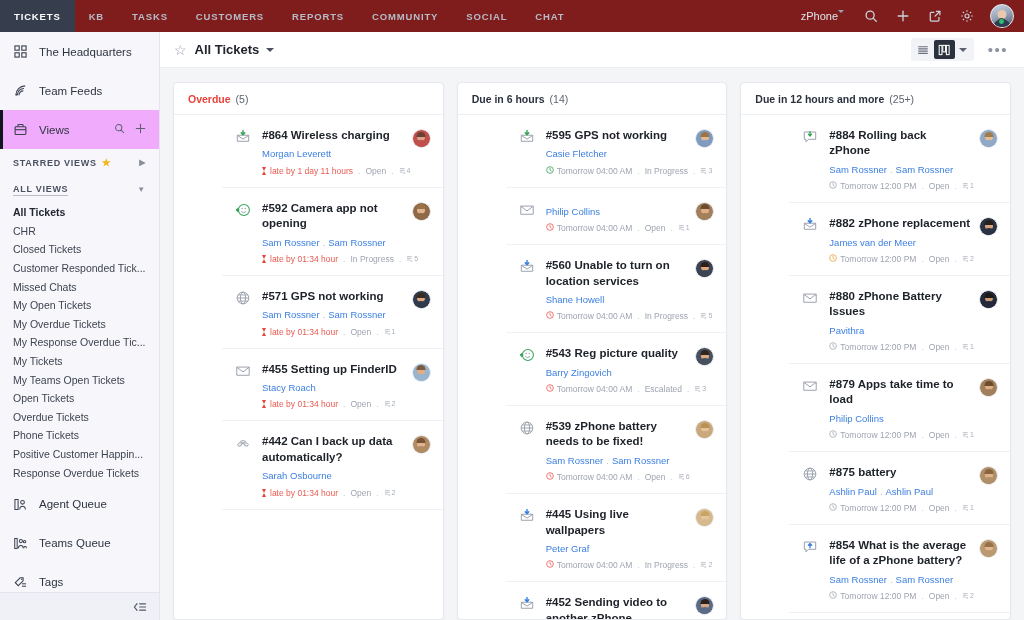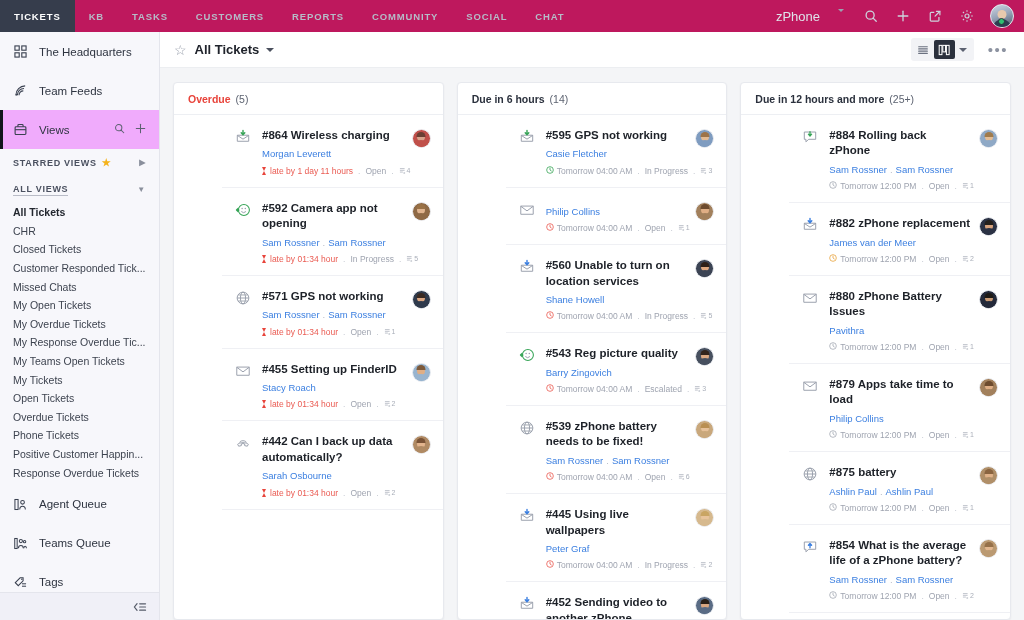--- a/index.html
+++ b/index.html
@@ -6,33 +6,33 @@
   html, body {
     width: 1024px; height: 620px;
     font-family: "Liberation Sans", sans-serif;
     background: #f4f5f7;
     overflow: hidden;
   }
   .app { width: 1024px; height: 620px; display: flex; flex-direction: column; }
 
   
   .topnav {
-    height: 32px; background: #be185d; display: flex; align-items: stretch;
+    height: 32px; background: #7f1d1d; display: flex; align-items: stretch;
     flex: 0 0 32px; position: relative; z-index: 20;
   }
   .topnav-tabs { display: flex; align-items: stretch; }
   .tn-tab {
     display: flex; align-items: center; padding: 0 14px;
     color: #b6bcc8; font-size: 9.5px; font-weight: bold; letter-spacing: .09em;
     cursor: pointer; white-space: nowrap;
   }
   .tn-tab.active { background: #363d4c; color: #ffffff; }
   .topnav-right { margin-left: auto; display: flex; align-items: center; padding-right: 10px; gap: 2px; }
   .tn-brand {
-    color: #dfe3ea; font-size: 13px; display: flex; align-items: flex-start; gap: 18px;
+    color: #dfe3ea; font-size: 11px; display: flex; align-items: flex-start; gap: 0;
     padding: 0 10px; cursor: pointer; white-space: nowrap;
   }
   .tn-caret { width: 0; height: 0; border-left: 3px solid transparent; border-right: 3px solid transparent; border-top: 3.5px solid #9aa2b1; }
   .tn-ico {
     width: 30px; height: 32px; display: flex; align-items: center; justify-content: center;
     cursor: pointer; color: #cdd3dd;
   }
   .tn-ico svg { display: block; }
   .tn-avatar {
     width: 24px; height: 24px; border-radius: 50%; margin-left: 6px; position: relative;
@@ -305,24 +305,24 @@
             <div class="sb-view">
               <span>My Open Tickets</span>
             </div>
             <div class="sb-view">
               <span>My Overdue Tickets</span>
             </div>
             <div class="sb-view">
               <span>My Response Overdue Tic...</span>
             </div>
             <div class="sb-view">
+              <span>My Tickets</span>
+            </div>
+            <div class="sb-view">
               <span>My Teams Open Tickets</span>
-            </div>
-            <div class="sb-view">
-              <span>My Tickets</span>
             </div>
             <div class="sb-view">
               <span>Open Tickets</span>
             </div>
             <div class="sb-view">
               <span>Overdue Tickets</span>
             </div>
             <div class="sb-view">
               <span>Phone Tickets</span>
             </div>

